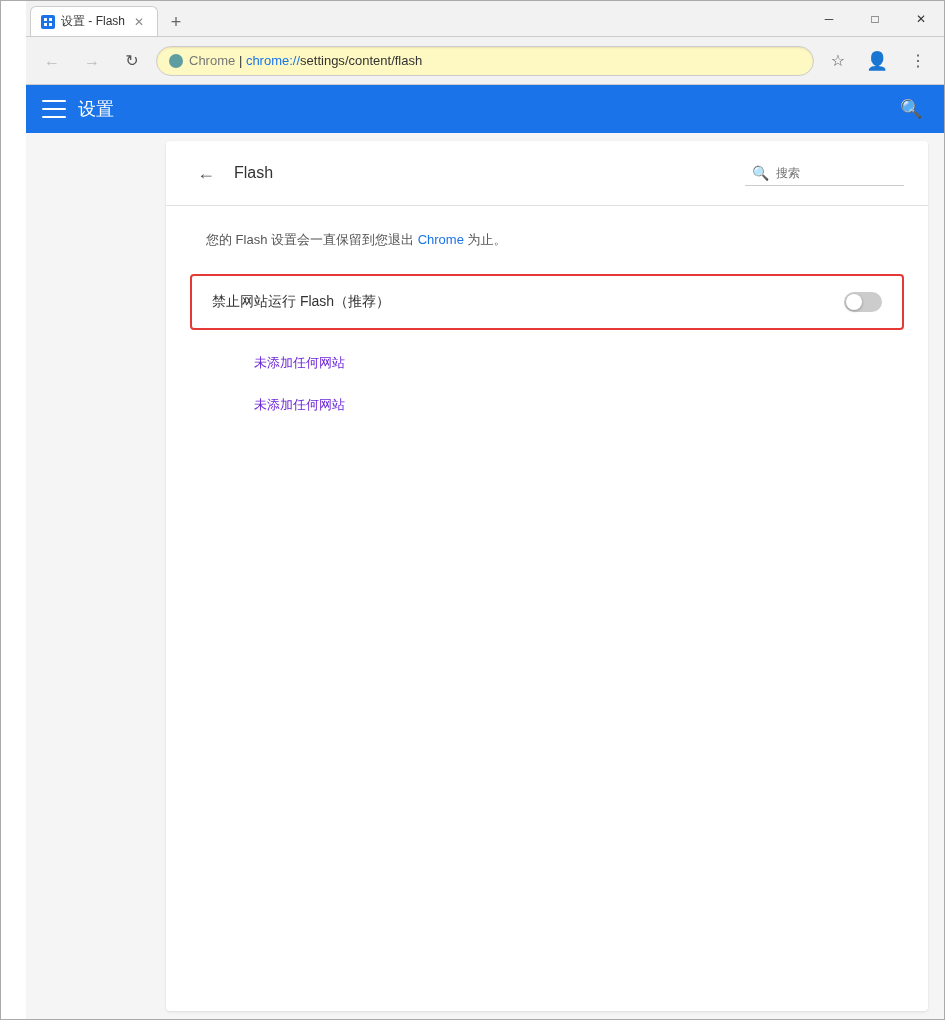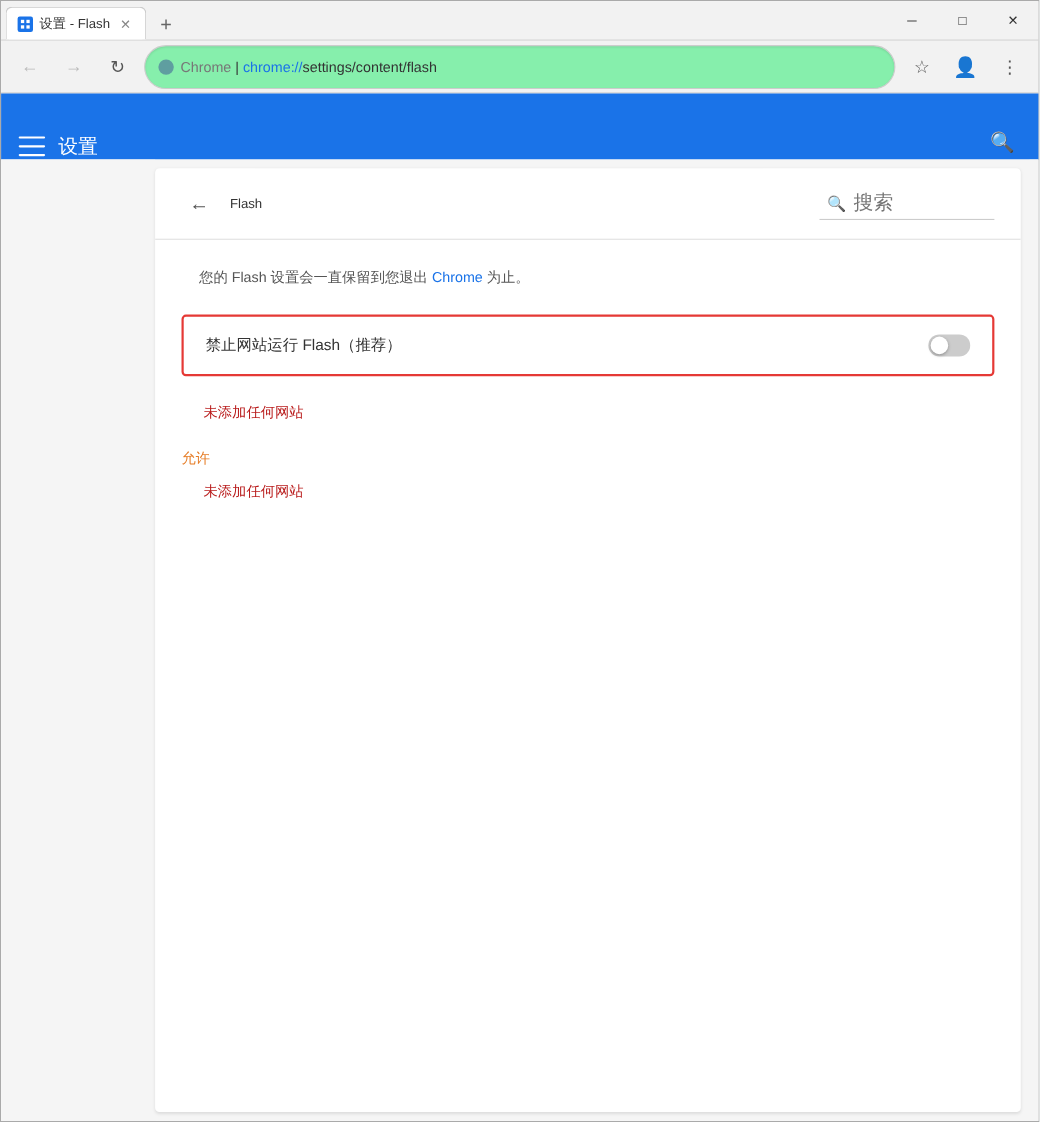--- a/index.html
+++ b/index.html
@@ -1,80 +1,80 @@
 <!DOCTYPE html>
 <html><head>
   <meta charset="utf-8">
   <style>
     * { margin: 0; padding: 0; box-sizing: border-box; }
     body { font-family: 'Microsoft YaHei', Arial, sans-serif; background: #dee1e6; width: 945px; height: 1020px; overflow: hidden; }
 
     
-    .window { width: 945px; height: 1020px; display: flex; flex-direction: column; background: #fff; border: 1px solid #aaa; }
+    .window { width: 945px; height: 1020px; display: flex; flex-direction: column; background: #fff; border: 1px solid #aaa; padding-left: 25px; }
 
     
     .title-bar { background: #f2f2f2; height: 36px; display: flex; align-items: center; border-bottom: 1px solid #ccc; padding: 0 0 0 0; flex-shrink: 0; }
     .tab-area { display: flex; align-items: flex-end; height: 100%; padding-left: 4px; }
     .tab { display: flex; align-items: center; background: #fff; border: 1px solid #ccc; border-bottom: none; border-radius: 6px 6px 0 0; padding: 0 10px; height: 30px; gap: 6px; font-size: 12px; color: #333; }
     .tab-favicon { width: 14px; height: 14px; background: #1a73e8; border-radius: 2px; display: flex; align-items: center; justify-content: center; }
     .tab-favicon svg { width: 10px; height: 10px; }
     .tab-close { width: 16px; height: 16px; display: flex; align-items: center; justify-content: center; cursor: pointer; border-radius: 50%; color: #888; font-size: 12px; }
     .new-tab-btn { width: 28px; height: 28px; display: flex; align-items: center; justify-content: center; cursor: pointer; color: #666; font-size: 18px; margin-left: 4px; border-radius: 50%; }
     .window-controls { margin-left: auto; display: flex; align-items: center; height: 100%; }
     .win-btn { width: 46px; height: 36px; display: flex; align-items: center; justify-content: center; cursor: pointer; font-size: 12px; color: #333; }
 
     
     .address-bar { background: #f2f2f2; height: 48px; display: flex; align-items: center; padding: 0 10px; gap: 8px; border-bottom: 1px solid #ccc; flex-shrink: 0; }
     .nav-btn { width: 32px; height: 32px; border-radius: 50%; display: flex; align-items: center; justify-content: center; cursor: pointer; color: #555; font-size: 16px; }
     .nav-btn.disabled { color: #bbb; cursor: default; }
-    .url-bar { flex: 1; background: #86efac; border: 1px solid #ccc; border-radius: 20px; height: 40px; display: flex; align-items: center; padding: 0 12px; gap: 6px; box-shadow: inset 0 1px 2px rgba(0,0,0,0.1); }
+    .url-bar { flex: 1; background: #fef9c3; border: 1px solid #ccc; border-radius: 20px; height: 30px; display: flex; align-items: center; padding: 0 12px; gap: 6px; box-shadow: inset 0 1px 2px rgba(0,0,0,0.1); }
     .url-text { font-size: 13px; color: #333; flex: 1; }
     .url-scheme { color: #777; }
     .url-highlight { color: #1a73e8; }
     .star-btn { width: 32px; height: 32px; border-radius: 50%; display: flex; align-items: center; justify-content: center; cursor: pointer; color: #555; font-size: 16px; }
     .profile-btn { width: 32px; height: 32px; border-radius: 50%; display: flex; align-items: center; justify-content: center; cursor: pointer; color: #555; font-size: 18px; }
     .menu-btn { width: 32px; height: 32px; border-radius: 50%; display: flex; align-items: center; justify-content: center; cursor: pointer; color: #555; font-size: 16px; }
 
     
-    .settings-header { background: #1a73e8; color: #fff; height: 60px; display: flex; align-items: flex-end; padding: 0 16px; gap: 12px; flex-shrink: 0; }
+    .settings-header { background: #1a73e8; color: #fff; height: 48px; display: flex; align-items: center; padding: 0 16px; gap: 12px; flex-shrink: 0; }
     .hamburger { width: 24px; height: 24px; display: flex; flex-direction: column; justify-content: space-around; cursor: pointer; }
     .hamburger span { height: 2px; background: #fff; border-radius: 1px; }
     .settings-title { font-size: 18px; font-weight: 400; flex: 1; }
     .settings-search-btn { width: 32px; height: 32px; border-radius: 50%; display: flex; align-items: center; justify-content: center; cursor: pointer; color: #fff; font-size: 18px; }
 
     
     .main-content { display: flex; flex: 1; background: #f5f5f5; overflow: hidden; }
 
     
     .sidebar { width: 140px; background: #f5f5f5; flex-shrink: 0; }
 
     
     .content-panel { flex: 1; background: #fff; margin: 8px 8px 8px 0; border-radius: 4px; box-shadow: 0 1px 3px rgba(0,0,0,0.1); overflow-y: auto; }
 
     
     .flash-header { display: flex; align-items: center; padding: 16px 24px; border-bottom: 1px solid #e0e0e0; gap: 12px; }
     .back-btn { width: 32px; height: 32px; border-radius: 50%; display: flex; align-items: center; justify-content: center; cursor: pointer; color: #555; font-size: 18px; }
-    .flash-header-title { font-size: 12px; color: #333; flex: 1; font-weight: 400; }
+    .flash-header-title { font-size: 16px; color: #333; flex: 1; font-weight: 400; }
     .flash-search { display: flex; align-items: center; gap: 6px; border-bottom: 1px solid #ccc; padding: 4px 8px; }
     .flash-search-icon { color: #888; font-size: 14px; }
-    .flash-search-input { border: none; outline: none; font-size: 18px; color: #333; width: 120px; background: transparent; }
+    .flash-search-input { border: none; outline: none; font-size: 12px; color: #333; width: 120px; background: transparent; }
 
     .flash-body { padding: 24px; }
 
     .flash-description { font-size: 13px; color: #555; margin-bottom: 24px; line-height: 1.5; margin-left: 16px; }
     .flash-description .chrome-text { color: #1a73e8; }
 
     
     .toggle-row { border: 2px solid #e53935; border-radius: 4px; display: flex; align-items: center; justify-content: space-between; padding: 16px 20px; margin-bottom: 24px; background: #fff; gap: 40px; }
     .toggle-label { font-size: 14px; color: #333; }
     .toggle-switch { width: 38px; height: 20px; background: #ccc; border-radius: 10px; position: relative; cursor: pointer; }
     .toggle-switch .knob { width: 16px; height: 16px; background: #fff; border-radius: 50%; position: absolute; top: 2px; left: 2px; box-shadow: 0 1px 3px rgba(0,0,0,0.3); transition: left 0.2s; }
 
     .section-label { font-size: 13px; color: #e67c25; margin-bottom: 12px; font-weight: 500; }
-    .empty-text { font-size: 13px; color: #b91c1c; margin-left: 20px; margin-bottom: 24px; }
+    .empty-text { font-size: 13px; color: #6d28d9; margin-left: 64px; margin-bottom: 24px; }
 
     
     .right-space { width: 8px; background: #f5f5f5; flex-shrink: 0; }
   </style>
 </head>
 <body>
 
 <div class="window">
 
   <div class="title-bar">
@@ -164,21 +164,20 @@
 
         <div class="toggle-row">
           <span class="toggle-label">禁止网站运行 Flash（推荐）</span>
           <div class="toggle-switch">
             <div class="knob"></div>
           </div>
         </div>
 
         <div class="empty-text">未添加任何网站</div>
 
-        <div class="section-label">允许</div>
         <div class="empty-text">未添加任何网站</div>
 
       </div>
     </div>
     <div class="right-space"></div>
   </div>
 
 </div>
 
 </body></html>

